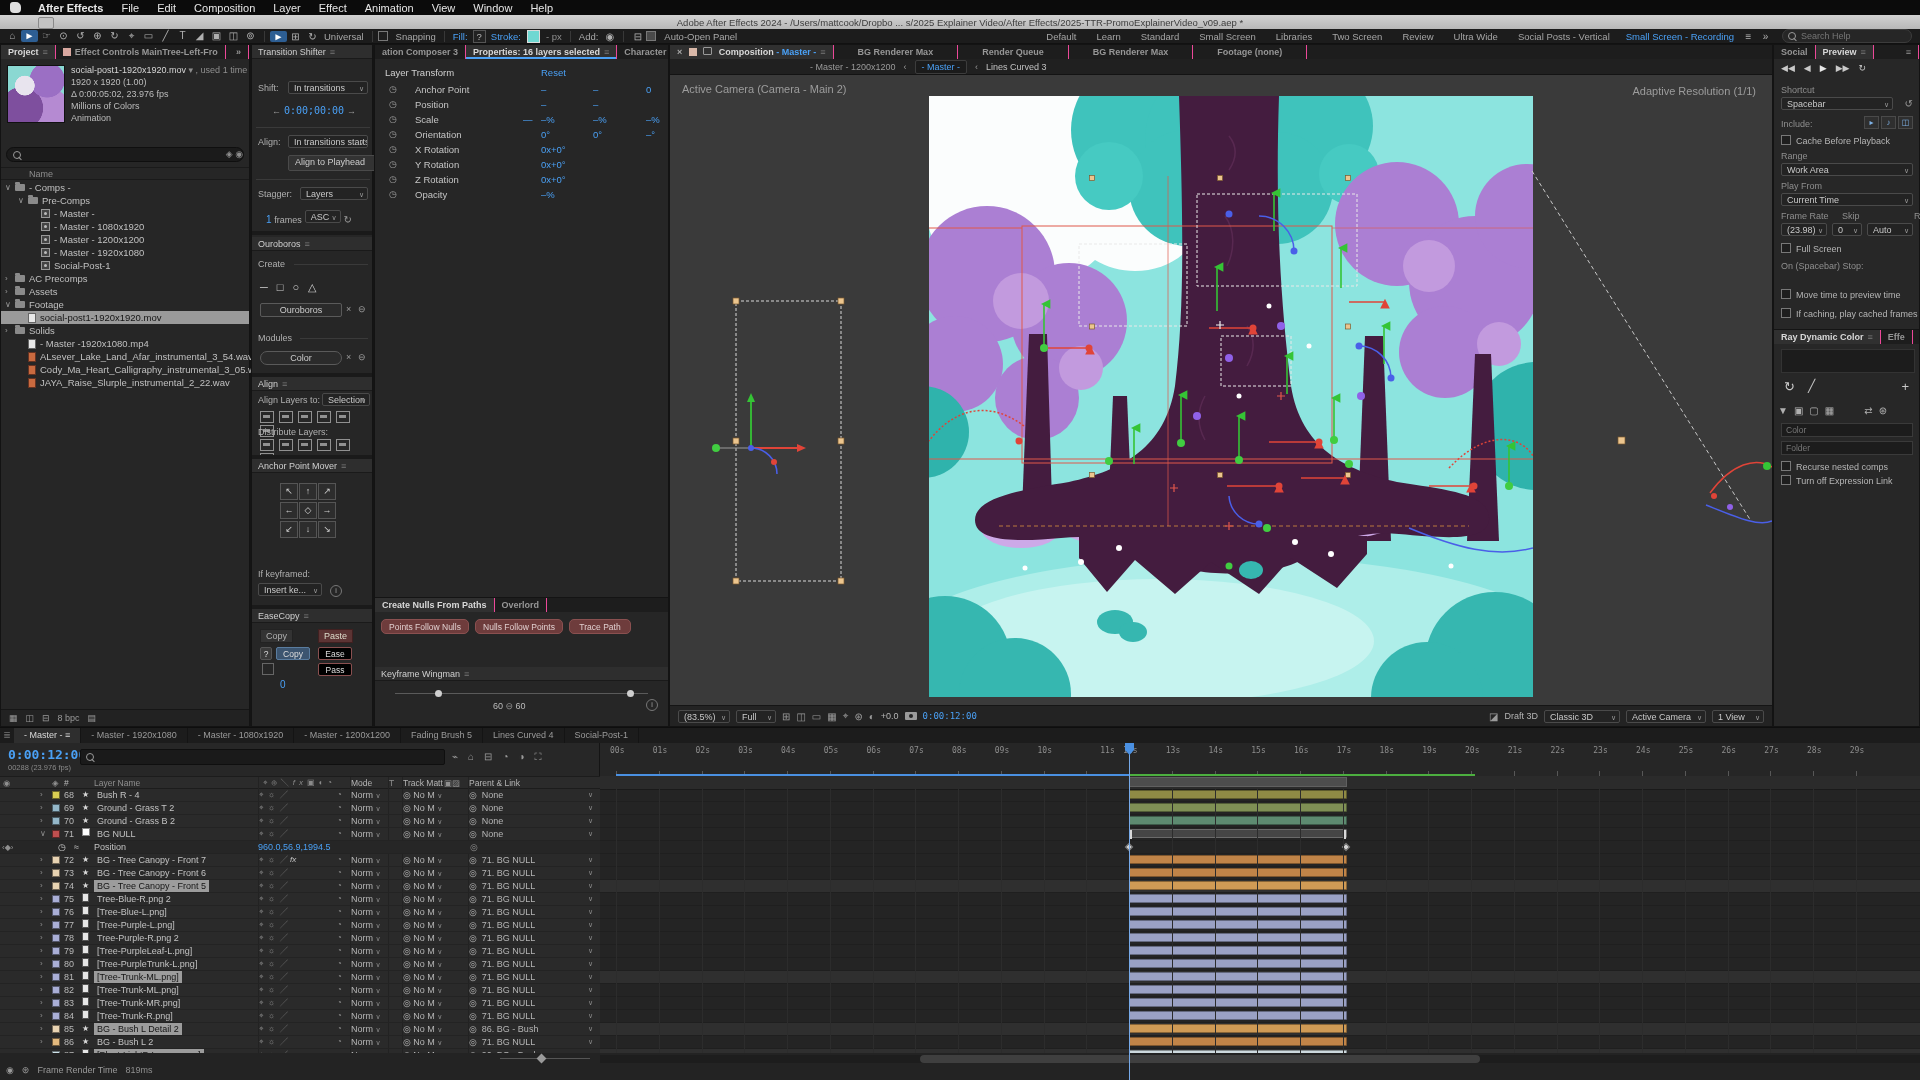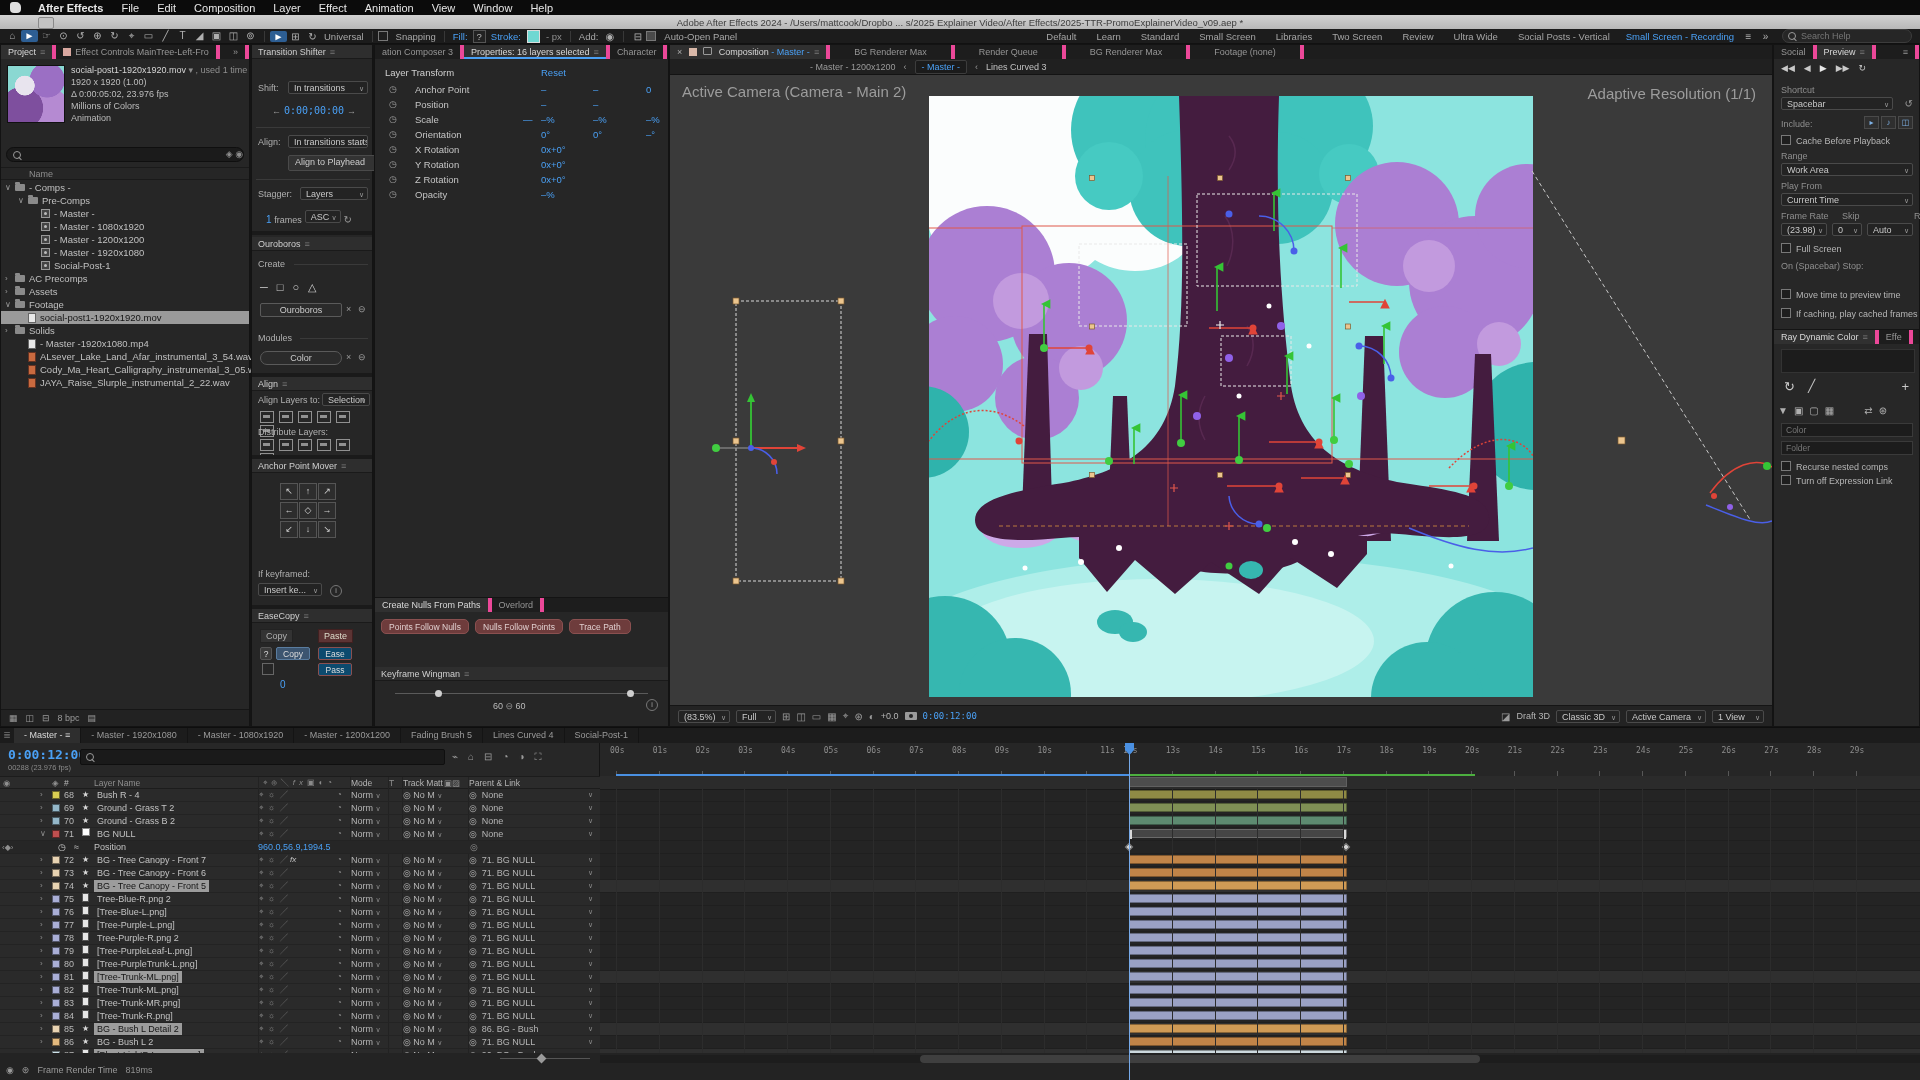--- a/index.html
+++ b/index.html
@@ -22,21 +22,21 @@
   #workspaces{display:flex;}
   .ws-item{padding:0 10px;color:#a5a5a5;white-space:nowrap;}
   #ws-active{color:#4aa0f5;white-space:nowrap;padding:0 6px;}
   #help-search{margin-left:8px;background:#262626;border:1px solid #3c3c3c;border-radius:8px;height:12px;width:118px;display:flex;align-items:center;padding:0 5px;}
   #help-search input{background:none;border:none;outline:none;color:#bbb;font-size:9px;width:100px;font-family:"Liberation Sans",sans-serif;}
   .mag{width:6px;height:6px;border:1px solid #999;border-radius:50%;position:relative;margin-right:3px;flex:none;}
   .mag:after{content:"";position:absolute;width:4px;height:1px;background:#999;transform:rotate(45deg);left:4px;top:6px;}
   
   .panel{position:absolute;background:#282828;box-sizing:border-box;border:1px solid #131313;}
   .ptabs{height:14px;background:#1d1d1d;display:flex;align-items:stretch;font-size:9px;color:#969696;overflow:hidden;}
-  .ptab{padding:0 7px;line-height:14px;white-space:nowrap;border-right:4px solid #ec4899;}
+  .ptab{padding:0 7px;line-height:14px;white-space:nowrap;border-right:1px solid #ec4899;font-weight:bold;}
   .ptab.active{background:#303030;color:#d8d8d8;}
   .grip{color:#777;margin-left:4px;}
   .dim{color:#8f8f8f;}
   .blue{color:#4aa0f5;}
   .dd{background:#232323;border:1px solid #4a4a4a;border-radius:2px;height:13px;line-height:12px;padding:0 13px 0 5px;position:relative;color:#c9c9c9;font-size:9px;display:inline-block;box-sizing:border-box;white-space:nowrap;overflow:hidden;}
   .dd:after{content:"∨";position:absolute;right:3px;top:1px;font-size:7px;color:#999;}
   .chk{width:8px;height:8px;border:1px solid #787878;display:inline-block;margin-right:5px;vertical-align:-1px;background:#1e1e1e;flex:none;}
   .chkrow{position:absolute;font-size:9px;color:#b5b5b5;white-space:nowrap;}
   .btn{background:#333;border:1px solid #4a4a4a;border-radius:2px;color:#ccc;font-size:9px;padding:0 6px;height:14px;line-height:13px;display:inline-block;}
   .rule{position:absolute;height:1px;background:#3a3a3a;}
@@ -67,34 +67,34 @@
   #col2{left:251px;top:44px;width:122px;height:683px;background:#262626;}
   .c2title{position:absolute;left:0;width:120px;height:14px;background:#2e2e2e;border-bottom:1px solid #1a1a1a;line-height:14px;padding-left:6px;font-size:9px;color:#cfcfcf;box-sizing:border-box;}
   .c2lab{position:absolute;font-size:9px;color:#b0b0b0;}
   .arrowbtn{color:#9a9a9a;font-size:9px;}
   .shapes{position:absolute;display:flex;gap:9px;color:#cfcfcf;font-size:11px;}
   .pillbtn{position:absolute;border:1px solid #5a5a5a;border-radius:2px;background:#2b2b2b;color:#ccc;font-size:9px;text-align:center;line-height:13px;height:14px;box-sizing:border-box;}
   .xmin{position:absolute;color:#9a9a9a;font-size:9px;}
   .alic{width:12px;height:10px;border:1px solid #909090;position:relative;display:inline-block;margin-right:5px;}
   .alic:after{content:"";position:absolute;left:2px;top:3px;width:7px;height:3px;background:#909090;}
   .apm-cell{width:16px;height:15px;border:1px solid #555;background:#2d2d2d;color:#cfcfcf;text-align:center;line-height:15px;font-size:9px;display:inline-block;margin:0 1px 2px 0;}
-  .ecbtn{position:absolute;background:#0c4a6e;border:1px solid #8a5050;border-radius:2px;color:#ddd;font-size:8.5px;text-align:center;height:13px;line-height:12px;box-sizing:border-box;}
+  .ecbtn{position:absolute;background:#000000;border:1px solid #8a5050;border-radius:2px;color:#ddd;font-size:8.5px;text-align:center;height:13px;line-height:12px;box-sizing:border-box;}
   
   #col3{left:374px;top:44px;width:295px;height:683px;background:#262626;}
   .prow{position:absolute;left:0;width:293px;height:15px;font-size:9.5px;color:#c5c5c5;}
   .prow .sw{position:absolute;left:14px;top:1px;color:#9a9a9a;font-size:9px;}
   .prow .nm{position:absolute;left:40px;top:1px;}
   .pv{position:absolute;top:1px;width:50px;color:#4aa0f5;}
   .nfp-btn{position:absolute;background:#6e3c3c;border:1px solid #8a5050;border-radius:5px;color:#e0cfcf;font-size:8.5px;text-align:center;height:15px;line-height:14px;box-sizing:border-box;}
   
   #viewport{left:669px;top:44px;width:1104px;height:683px;background:#2a2a2a;}
   #vp-stage{position:absolute;left:0;top:30px;width:1102px;height:632px;background:#3a3a3a;overflow:hidden;}
   #vp-canvas{position:absolute;left:259px;top:21px;width:604px;height:601px;background:#8ce4df;}
   #vp-overlay{position:absolute;left:0;top:0;width:1102px;height:632px;pointer-events:none;}
-  .vp-label{position:absolute;font-size:15px;color:#9c9c9c;}
+  .vp-label{position:absolute;font-size:11px;color:#9c9c9c;}
   #vp-bottom{position:absolute;left:0;bottom:0;width:1102px;height:21px;background:#232323;border-top:1px solid #151515;display:flex;align-items:center;gap:6px;padding:0 8px;box-sizing:border-box;font-size:9px;color:#b5b5b5;}
   .vpb-ic{color:#9a9a9a;font-size:10px;}
   .cam-ic{width:12px;height:8px;background:#9a9a9a;border-radius:1px;position:relative;}
   .cam-ic:after{content:"";position:absolute;left:4px;top:2px;width:4px;height:4px;background:#232323;border-radius:50%;}
   .crumb-chip{background:#1b1b1b;border:1px solid #3c3c3c;border-radius:2px;padding:0 6px;color:#4aa0f5;height:12px;line-height:12px;}
   
   #sidebar{left:1773px;top:44px;width:147px;height:683px;background:#272727;}
   .sb-lab{position:absolute;left:7px;font-size:9px;color:#8f8f8f;}
   .sb-dd{position:absolute;left:7px;width:132px;}
   #transport{position:absolute;left:7px;top:18px;display:flex;gap:9px;color:#c9c9c9;font-size:9px;}
@@ -747,21 +747,21 @@
     <span class="vpb-ic">▦</span>
     <span class="vpb-ic">⌖</span>
     <span class="vpb-ic">⊛</span>
     <span class="vpb-ic">◐</span>
     <span>+0.0</span>
     <span class="cam-ic"></span>
     <span class="blue" style="font-family:'DejaVu Sans Mono',monospace;">0:00:12:00</span>
     <span style="flex:1;"></span>
     <span class="vpb-ic">◪</span>
     <span>Draft 3D</span>
-    <span class="dd" style="width:64px;">Classic 3D</span>
+    <span class="dd" style="width:76px;">Classic 3D</span>
     <span class="dd" style="width:80px;">Active Camera</span>
     <span class="dd" style="width:52px;">1 View</span>
   </div>
 </div>
 
 <div id="sidebar" class="panel">
   <div class="ptabs">
     <span class="ptab">Social</span>
     <span class="ptab active"><span>Preview</span><span class="grip">≡</span></span>
     <span style="flex:1;"></span>

